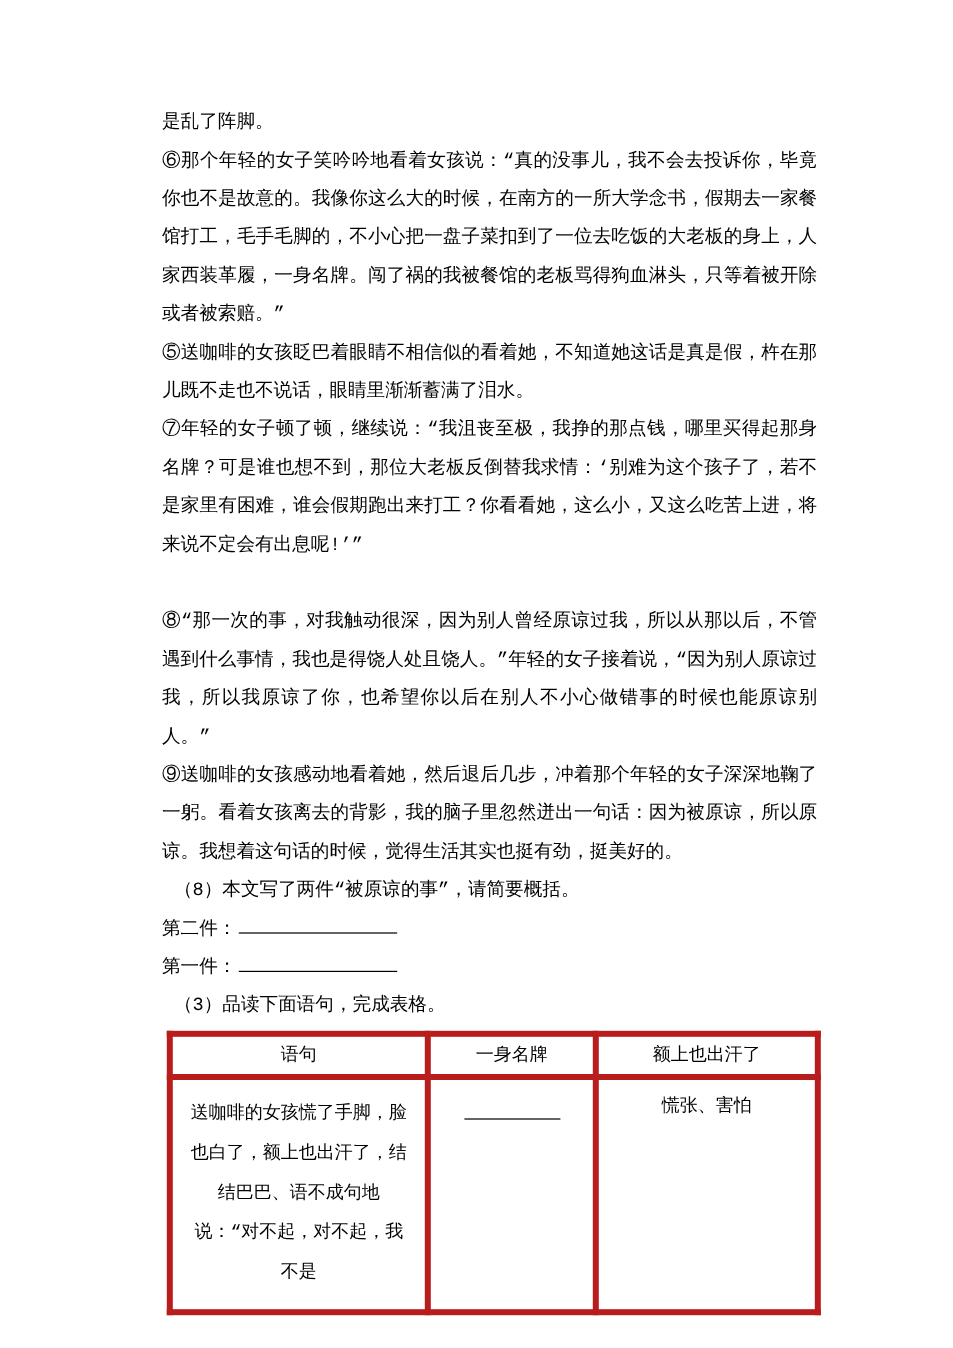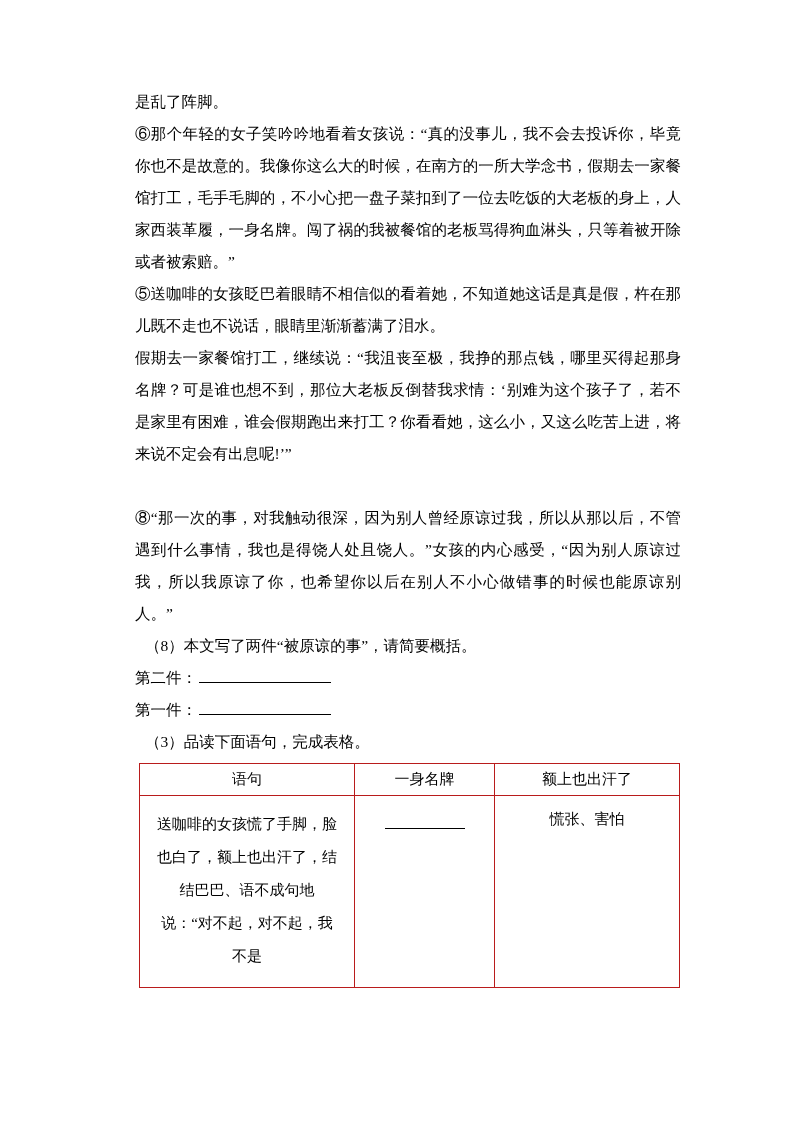--- a/index.html
+++ b/index.html
@@ -2,21 +2,21 @@
 <html><head>
 <meta charset="utf-8">
 <style>
   * { margin: 0; padding: 0; box-sizing: border-box; }
   html, body { background: #ffffff; }
   .page {
     position: relative;
     width: 794px;
     height: 1123px;
     background: #ffffff;
-    font-family: Liberation Serif, serif;
+    font-family: Liberation Mono, monospace;
     color: #000000;
     overflow: hidden;
   }
   .content {
     position: absolute;
     left: 135px;
     top: 86px;
     width: 546px;
     font-size: 15.5px;
     line-height: 32px;
@@ -38,21 +38,21 @@
   }
   table.analysis {
     border-collapse: collapse;
     table-layout: fixed;
     width: 540px;
     margin-top: 5px;
     margin-left: 4px;
     font-size: 15px;
   }
   table.analysis th, table.analysis td {
-    border: 1px solid #b91c1c;
+    border: 5px solid #b91c1c;
     font-weight: normal;
     text-align: center;
   }
   table.analysis th {
     height: 31px;
     line-height: 31px;
   }
   table.analysis td {
     vertical-align: top;
     padding-top: 12px;
@@ -78,22 +78,23 @@
 </style>
 </head>
 <body>
 
 <div class="page">
   <div class="content">
 
     <p class="para">是乱了阵脚。</p>
     <p class="para">⑥那个年轻的女子笑吟吟地看着女孩说：“真的没事儿，我不会去投诉你，毕竟你也不是故意的。我像你这么大的时候，在南方的一所大学念书，假期去一家餐馆打工，毛手毛脚的，不小心把一盘子菜扣到了一位去吃饭的大老板的身上，人家西装革履，一身名牌。闯了祸的我被餐馆的老板骂得狗血淋头，只等着被开除或者被索赔。”</p>
     <p class="para">⑤送咖啡的女孩眨巴着眼睛不相信似的看着她，不知道她这话是真是假，杵在那儿既不走也不说话，眼睛里渐渐蓄满了泪水。</p>
-    <p class="para">假期去一家餐馆打工，继续说：“我沮丧至极，我挣的那点钱，哪里买得起那身名牌？可是谁也想不到，那位大老板反倒替我求情：‘别难为这个孩子了，若不是家里有困难，谁会假期跑出来打工？你看看她，这么小，又这么吃苦上进，将来说不定会有出息呢!’”</p>
-    <p class="para gap-before">⑧“那一次的事，对我触动很深，因为别人曾经原谅过我，所以从那以后，不管遇到什么事情，我也是得饶人处且饶人。”女孩的内心感受，“因为别人原谅过我，所以我原谅了你，也希望你以后在别人不小心做错事的时候也能原谅别人。”</p>
+    <p class="para">⑦年轻的女子顿了顿，继续说：“我沮丧至极，我挣的那点钱，哪里买得起那身名牌？可是谁也想不到，那位大老板反倒替我求情：‘别难为这个孩子了，若不是家里有困难，谁会假期跑出来打工？你看看她，这么小，又这么吃苦上进，将来说不定会有出息呢!’”</p>
+    <p class="para gap-before">⑧“那一次的事，对我触动很深，因为别人曾经原谅过我，所以从那以后，不管遇到什么事情，我也是得饶人处且饶人。”年轻的女子接着说，“因为别人原谅过我，所以我原谅了你，也希望你以后在别人不小心做错事的时候也能原谅别人。”</p>
+    <p class="para">⑨送咖啡的女孩感动地看着她，然后退后几步，冲着那个年轻的女子深深地鞠了一躬。看着女孩离去的背影，我的脑子里忽然迸出一句话：因为被原谅，所以原谅。我想着这句话的时候，觉得生活其实也挺有劲，挺美好的。</p>
 
     <p class="para question">（8）本文写了两件“被原谅的事”，请简要概括。</p>
 
     <p class="blank-row"><span>第二件：</span><span class="blank"></span></p>
 
     <p class="blank-row"><span>第一件：</span><span class="blank"></span></p>
 
     <p class="para question">（3）品读下面语句，完成表格。</p>
 
     <table class="analysis">

